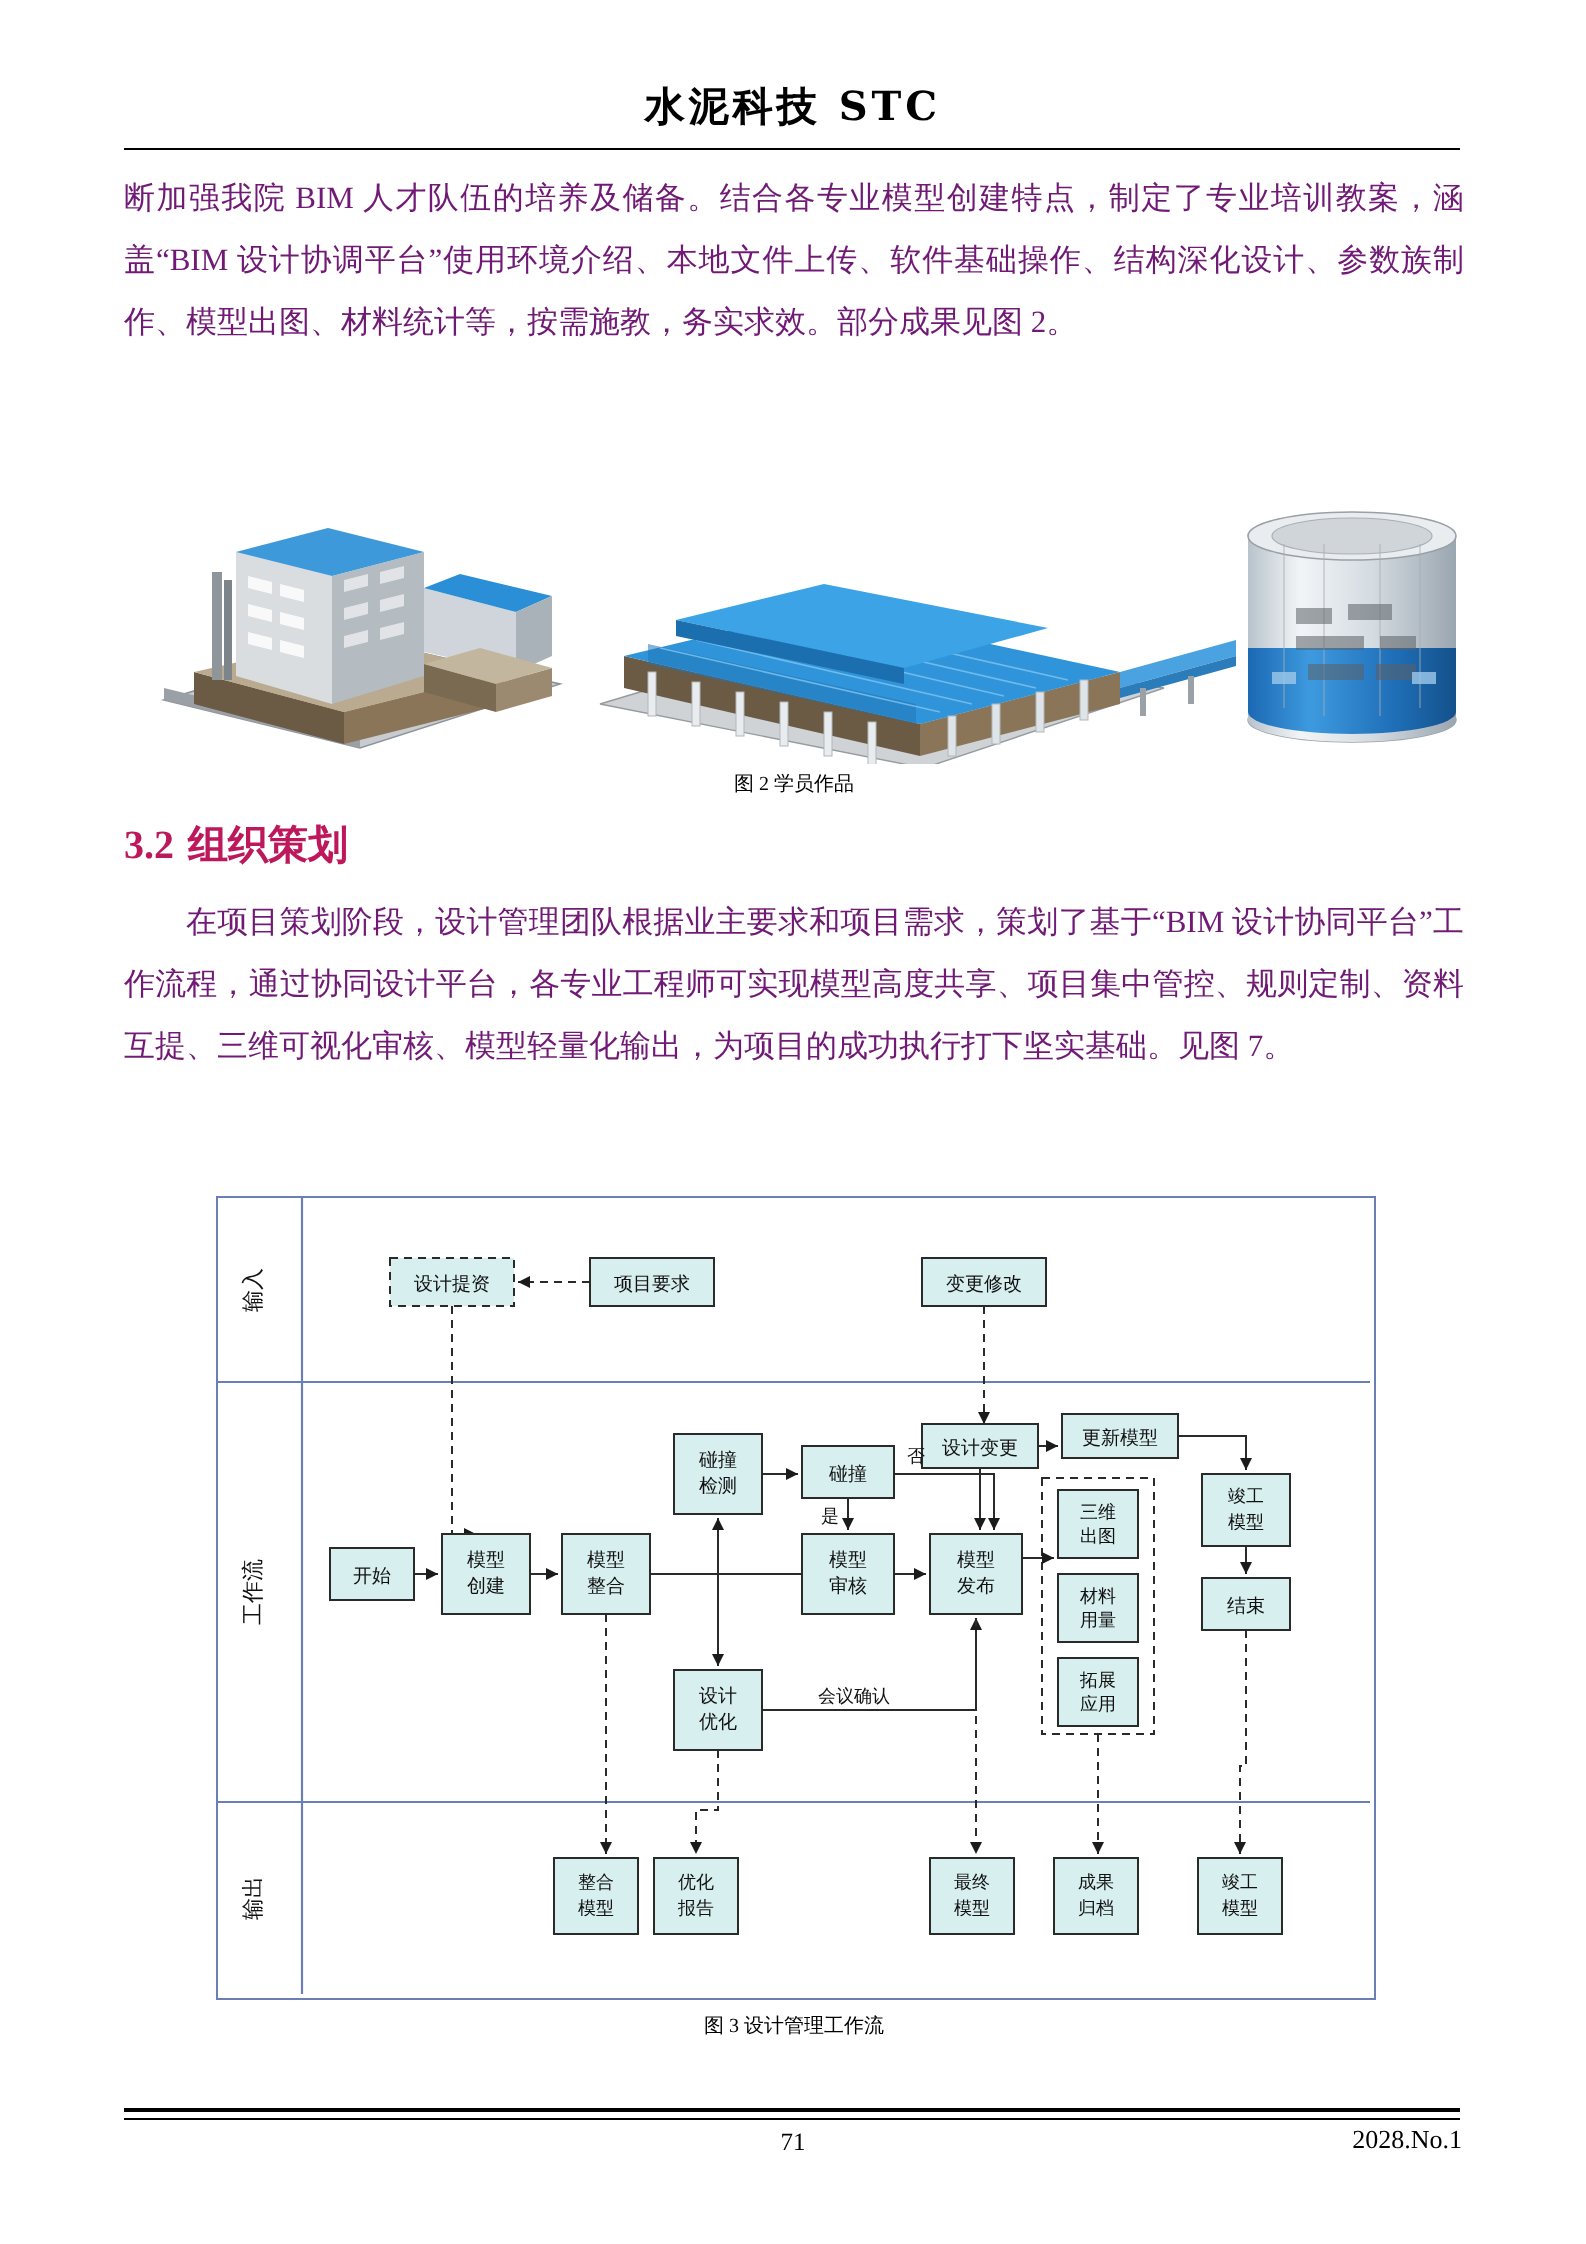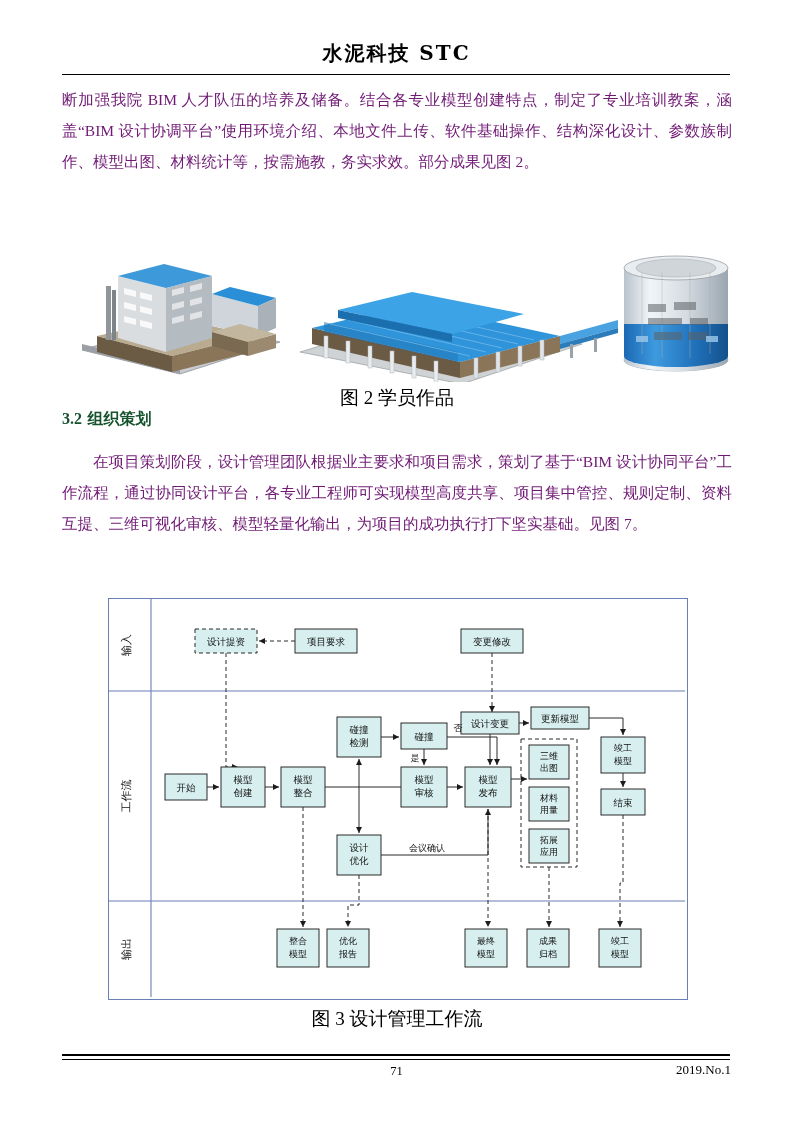--- a/index.html
+++ b/index.html
@@ -79,34 +79,34 @@
     position: absolute;
     left: 0; top: 0;
     width: 670px;
     height: 150px;
   }
   .fig-caption {
     position: absolute;
     width: 670px;
     left: 62px;
     text-align: center;
-    font-size: 19px;
+    font-size: 10px;
     font-family: "Liberation Serif", serif;
   }
   #fig2-caption { top: 385px; }
 
   
   .section-heading {
     position: absolute;
     left: 62px;
     top: 409px;
     font-family: "DejaVu Sans", sans-serif;
     font-weight: bold;
-    font-size: 16px;
-    color: #14532d;
+    font-size: 20px;
+    color: #be185d;
   }
   .section-heading .num {
     font-family: "Liberation Serif", serif;
     font-weight: bold;
   }
 
   #para2 {
     left: 62px;
     top: 446px;
     width: 670px;
@@ -490,15 +490,15 @@
         <path d="M514,216 L514,284 L511,284 L511,328" marker-end="url(#arw)"></path>
       </g>
     </svg>
   </div>
 
   <div class="fig-caption" id="fig3-caption">图 3  设计管理工作流</div>
 
   <div class="footer-rule-top"></div>
   <div class="footer-rule-bottom"></div>
   <div class="footer-page">71</div>
-  <div class="footer-issue">2019.No.1</div>
+  <div class="footer-issue">2028.No.1</div>
 
 </div>
 
 </body></html>

